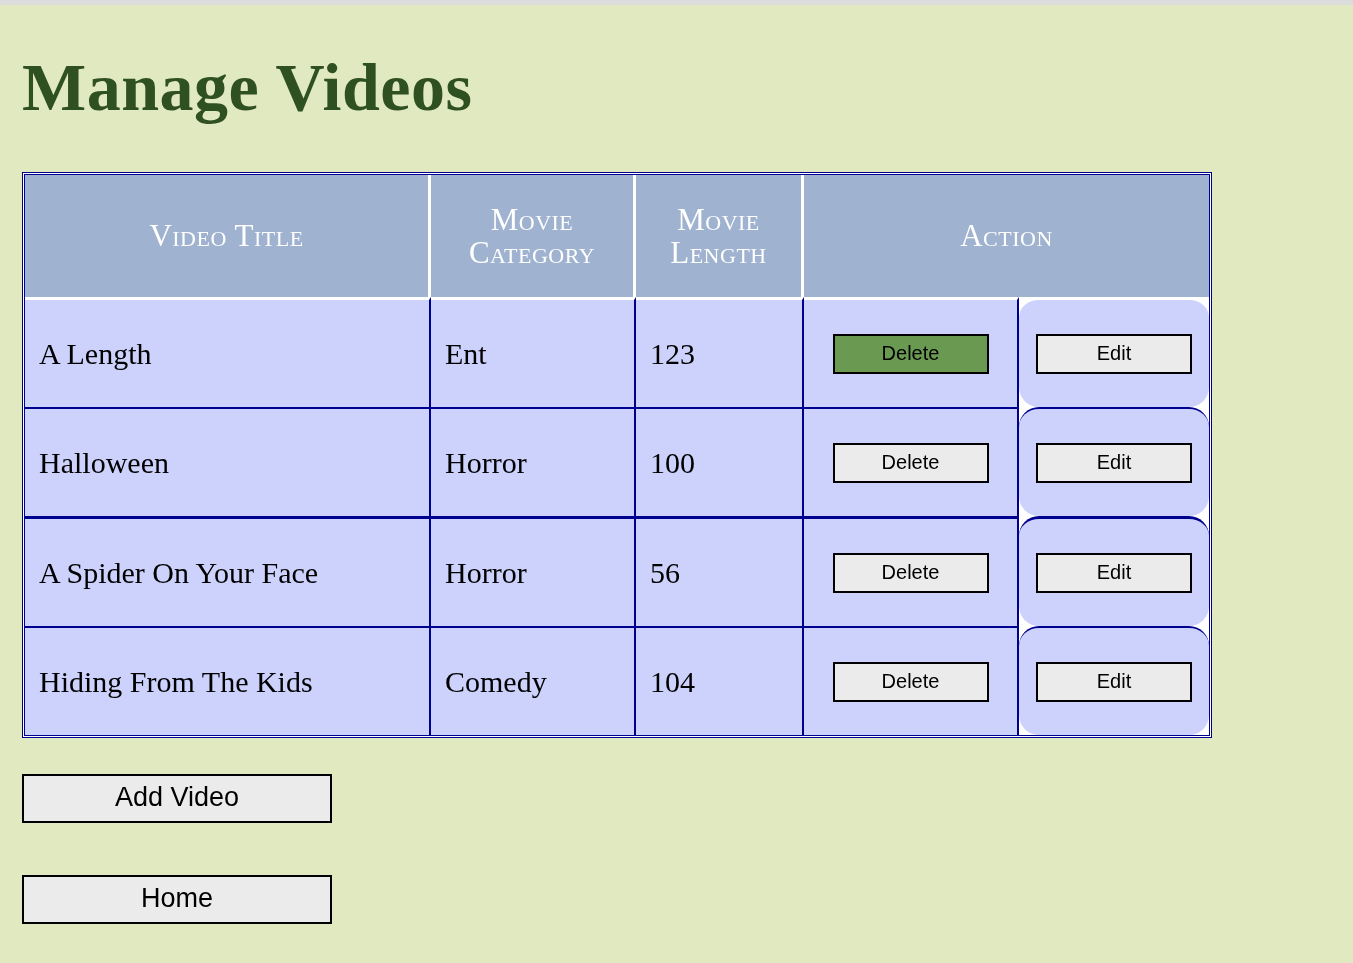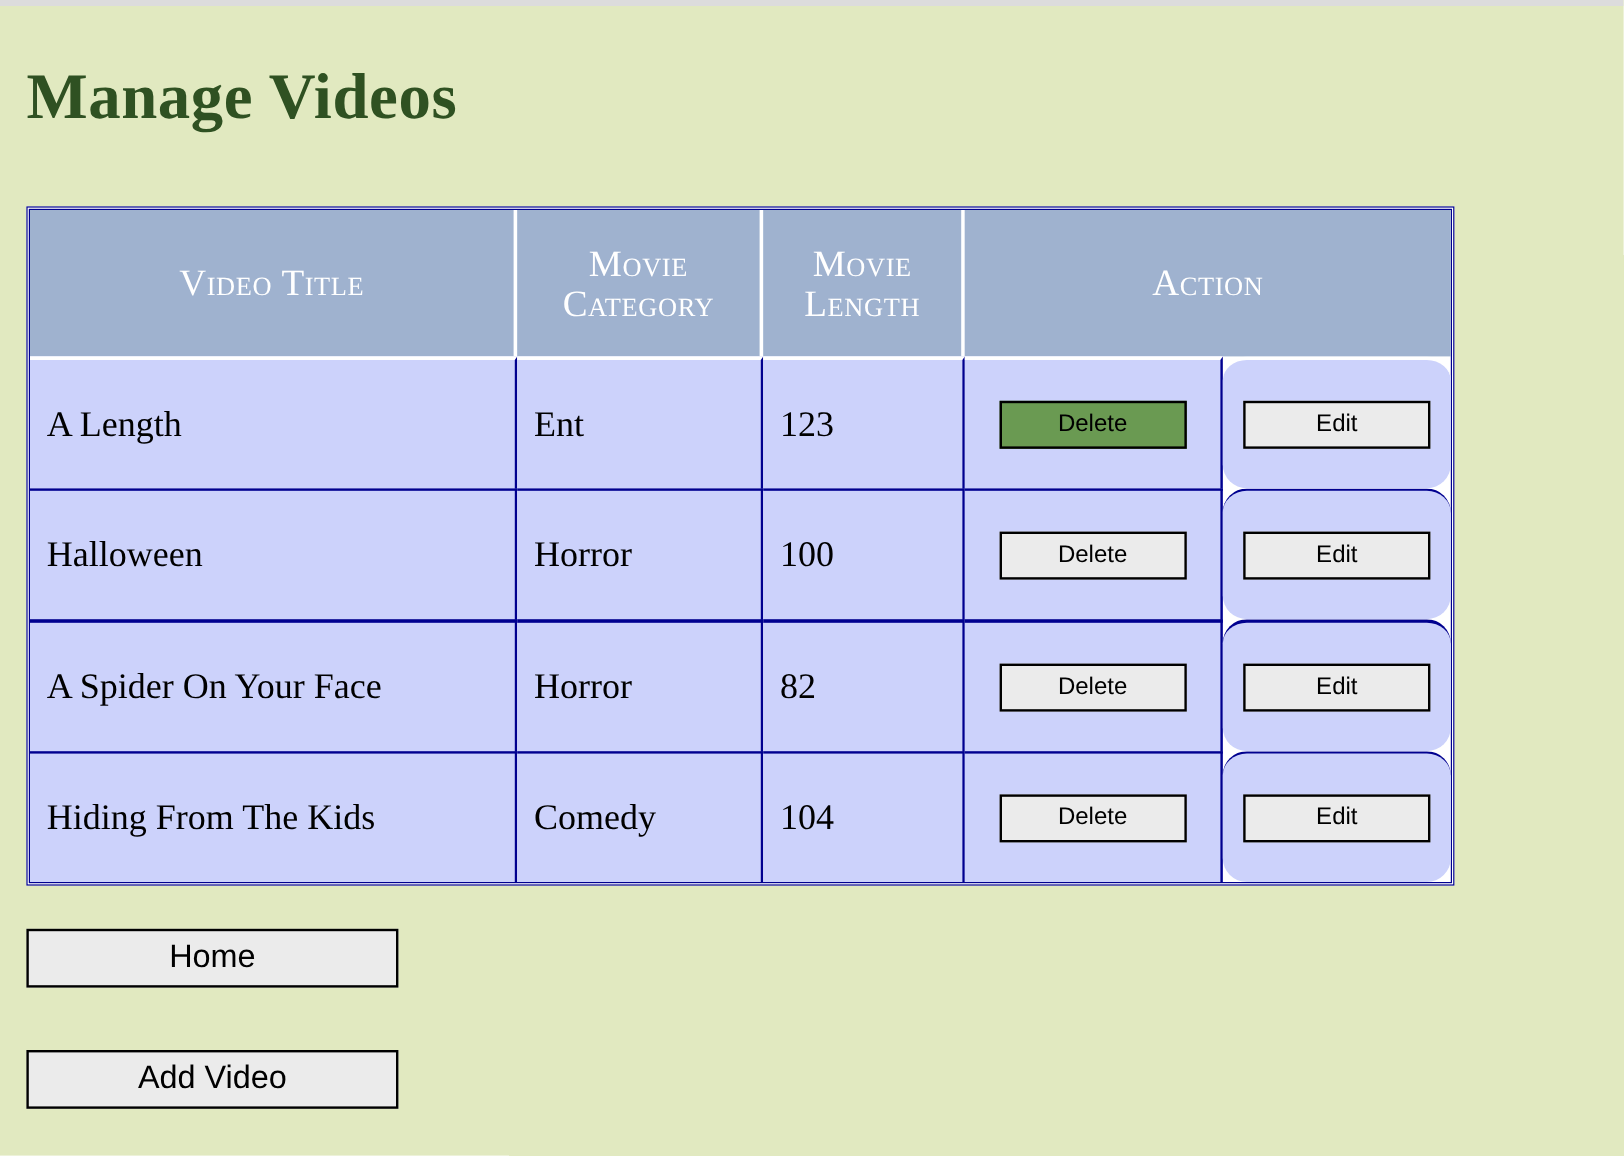--- a/index.html
+++ b/index.html
@@ -26,21 +26,21 @@
     top: 5px; left: 0;
     width: 1353px;
   }
   h1.page-title {
     margin: 0;
     padding: 0;
     position: absolute;
     left: 22px;
     top: 48px;
     font-family: "Liberation Serif", "DejaVu Serif", serif;
-    font-size: 54px;
+    font-size: 68px;
     font-weight: bold;
     color: #2f5122;
     letter-spacing: 0.5px;
     line-height: 1;
     text-align: center;
   }
   table.videos {
     position: absolute;
     left: 22px;
     top: 167px;
@@ -183,21 +183,21 @@
         <td class="cell-action">
           <button class="btn">Delete</button>
         </td>
         <td class="cell-action cell-edit">
           <button class="btn">Edit</button>
         </td>
       </tr>
       <tr class="thick-top">
         <td>A Spider On Your Face</td>
         <td>Horror</td>
-        <td>82</td>
+        <td>56</td>
         <td class="cell-action">
           <button class="btn">Delete</button>
         </td>
         <td class="cell-action cell-edit">
           <button class="btn">Edit</button>
         </td>
       </tr>
       <tr>
         <td>Hiding From The Kids</td>
         <td>Comedy</td>
@@ -206,17 +206,17 @@
           <button class="btn">Delete</button>
         </td>
         <td class="cell-action cell-edit">
           <button class="btn">Edit</button>
         </td>
       </tr>
     </tbody>
   </table>
 
   <div class="bottom-actions">
+    <button class="wide-btn">Add Video</button>
     <button class="wide-btn">Home</button>
-    <button class="wide-btn">Add Video</button>
   </div>
 
 </div>
 
 </body></html>

